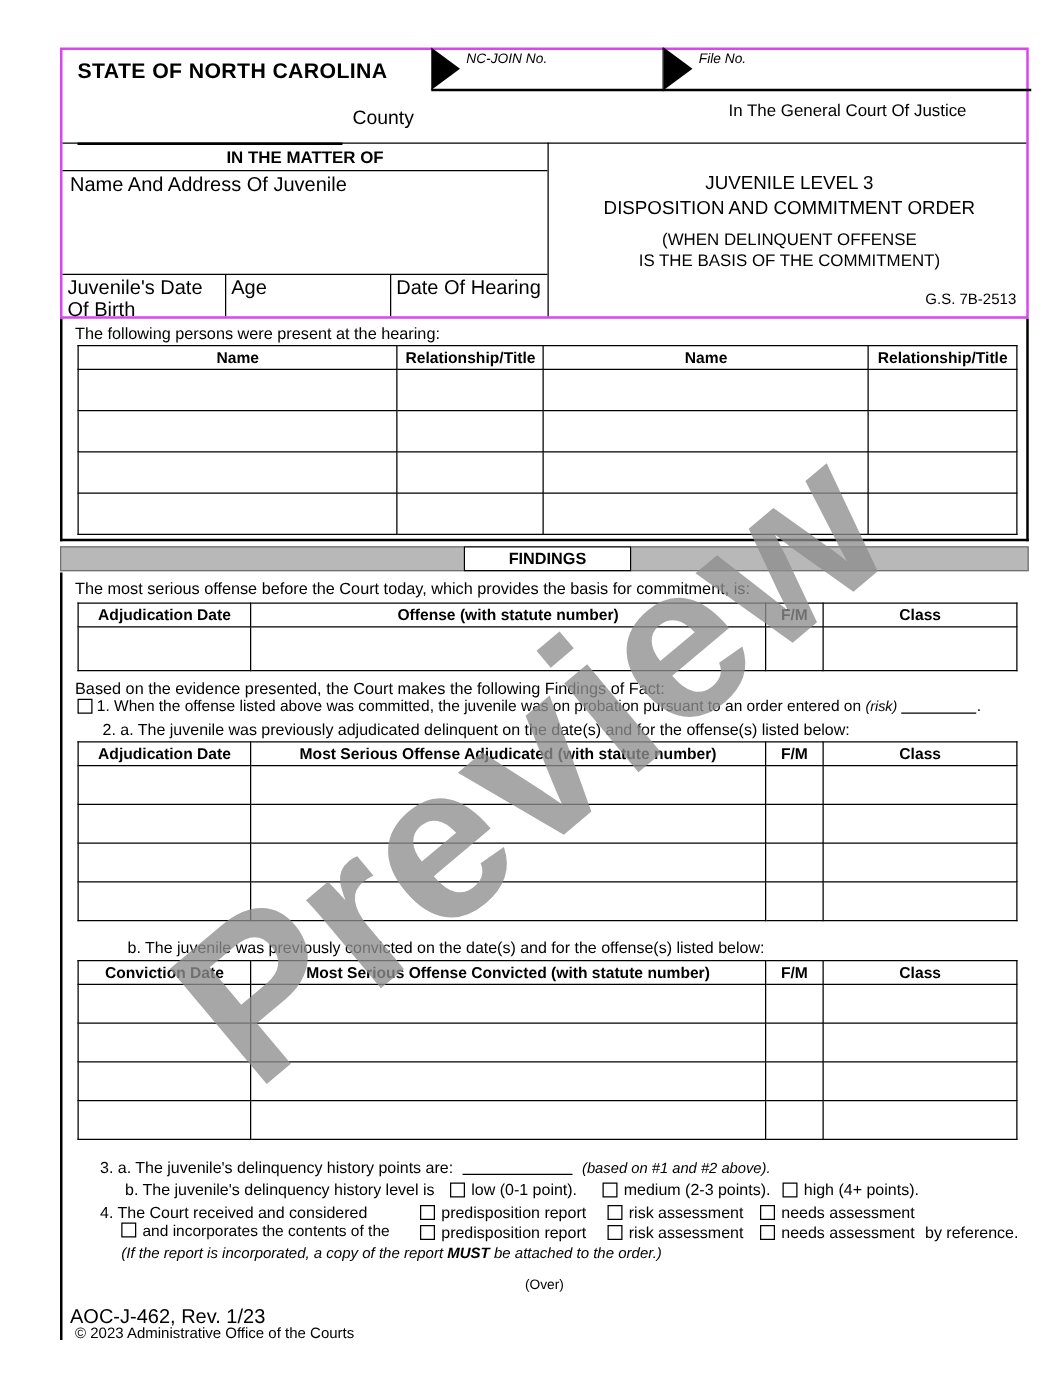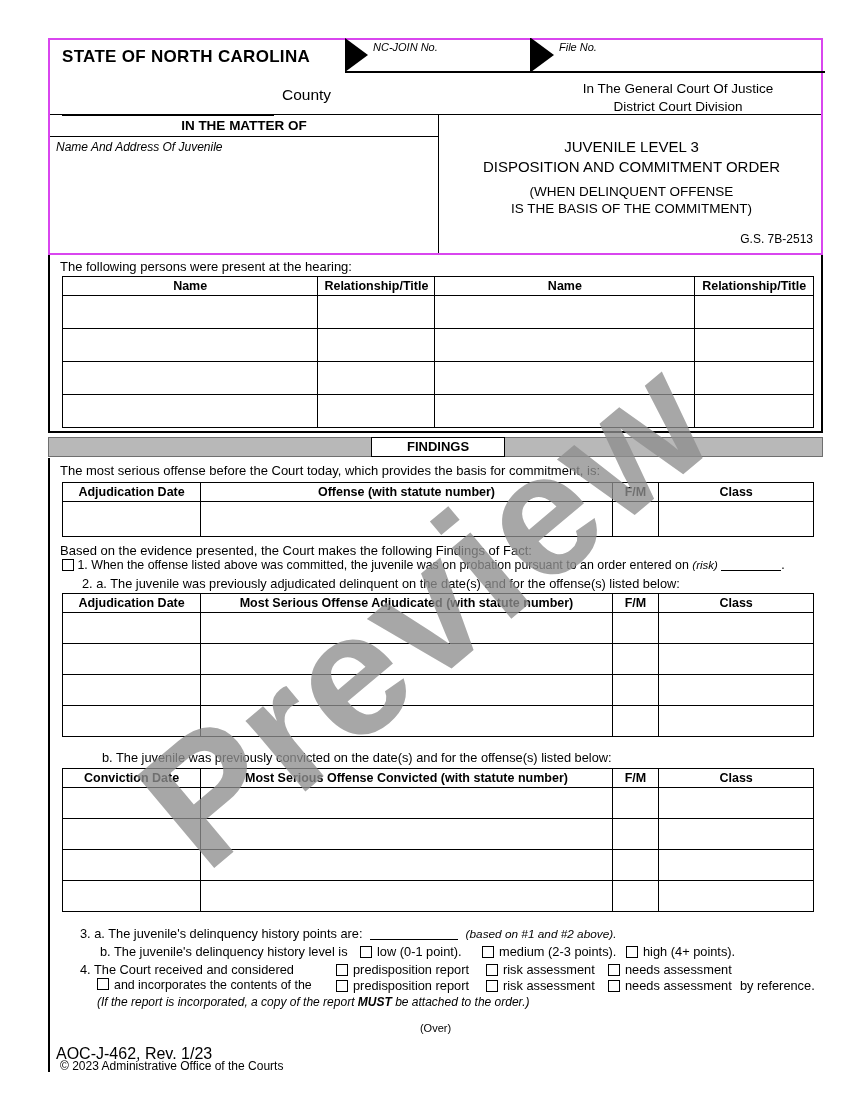--- a/index.html
+++ b/index.html
@@ -17,21 +17,21 @@
   .tag-box.fileno { left:481px; width:294px; }
   .arrow { position:absolute; left:0; top:0; width:0; height:0;
            border-top:17.5px solid transparent; border-bottom:17.5px solid transparent; border-left:23px solid #000; }
   .tag-label { position:absolute; left:28px; top:3px; font-style:italic; font-size:11px; }
   .county-blank { position:absolute; left:12px; top:62px; width:212px; height:14px; border-bottom:2px solid #000; }
   .county-label { position:absolute; left:232px; top:46px; font-size:15.5px; }
   .court-block { position:absolute; left:481px; top:40px; width:294px; text-align:center; font-size:13.5px; line-height:1.3; }
   .hline { position:absolute; border-top:1.5px solid #000; }
   .vline { position:absolute; border-left:1.5px solid #000; }
   .matter-heading { position:absolute; left:0; top:78px; width:388px; text-align:center; font-weight:bold; font-size:13.5px; }
-  .small-ital { font-style:italic; font-size:12px; }
+  .small-ital { font-size:16px; }
   .name-area { position:absolute; left:0; top:96px; width:388px; height:83px; }
   .name-area .lbl { position:absolute; left:6px; top:3px; }
   .dob-row { position:absolute; left:0; top:179px; width:388px; height:34px; display:flex; border-top:1.5px solid #000; }
   .dob-row .cell { position:relative; height:100%; padding:2px 4px; }
   .dob-row .cell + .cell { border-left:1.5px solid #000; }
   .title-block { position:absolute; left:388px; top:97px; width:387px; text-align:center; font-weight:normal; }
   .title-block .big { font-size:15px; line-height:1.35; }
   .title-block .med { font-size:13.5px; line-height:1.3; }
   .statute { position:absolute; right:8px; top:192px; font-size:12px; }
 
@@ -86,31 +86,41 @@
     <div class="tag-box fileno">
       <span class="arrow"></span>
       <span class="tag-label">File No.</span>
     </div>
 
     <div class="county-blank"></div>
     <div class="county-label">County</div>
 
     <div class="court-block">
       <div>In The General Court Of Justice</div>
-      <div>District Court Division</div>
     </div>
 
     <div class="hline" style="left:0; right:0; top:74px;"></div>
     <div class="vline" style="left:388px; top:74px; height:139px;"></div>
 
     <div class="matter-heading">IN THE MATTER OF</div>
     <div class="name-area" style="border-top:1.5px solid #000;">
       <span class="lbl small-ital">Name And Address Of Juvenile</span>
     </div>
 
+    <div class="dob-row">
+      <div class="cell" style="width:130px;">
+        <span class="small-ital">Juvenile's Date Of Birth</span>
+      </div>
+      <div class="cell" style="width:132px;">
+        <span class="small-ital">Age</span>
+      </div>
+      <div class="cell" style="width:126px;">
+        <span class="small-ital">Date Of Hearing</span>
+      </div>
+    </div>
 
     <div class="title-block">
       <div class="big">JUVENILE LEVEL 3</div>
       <div class="big">DISPOSITION AND COMMITMENT ORDER</div>
       <div class="med" style="margin-top:5px;">(WHEN DELINQUENT OFFENSE</div>
       <div class="med">IS THE BASIS OF THE COMMITMENT)</div>
     </div>
     <div class="statute">G.S. 7B-2513</div>
   </div>
 

